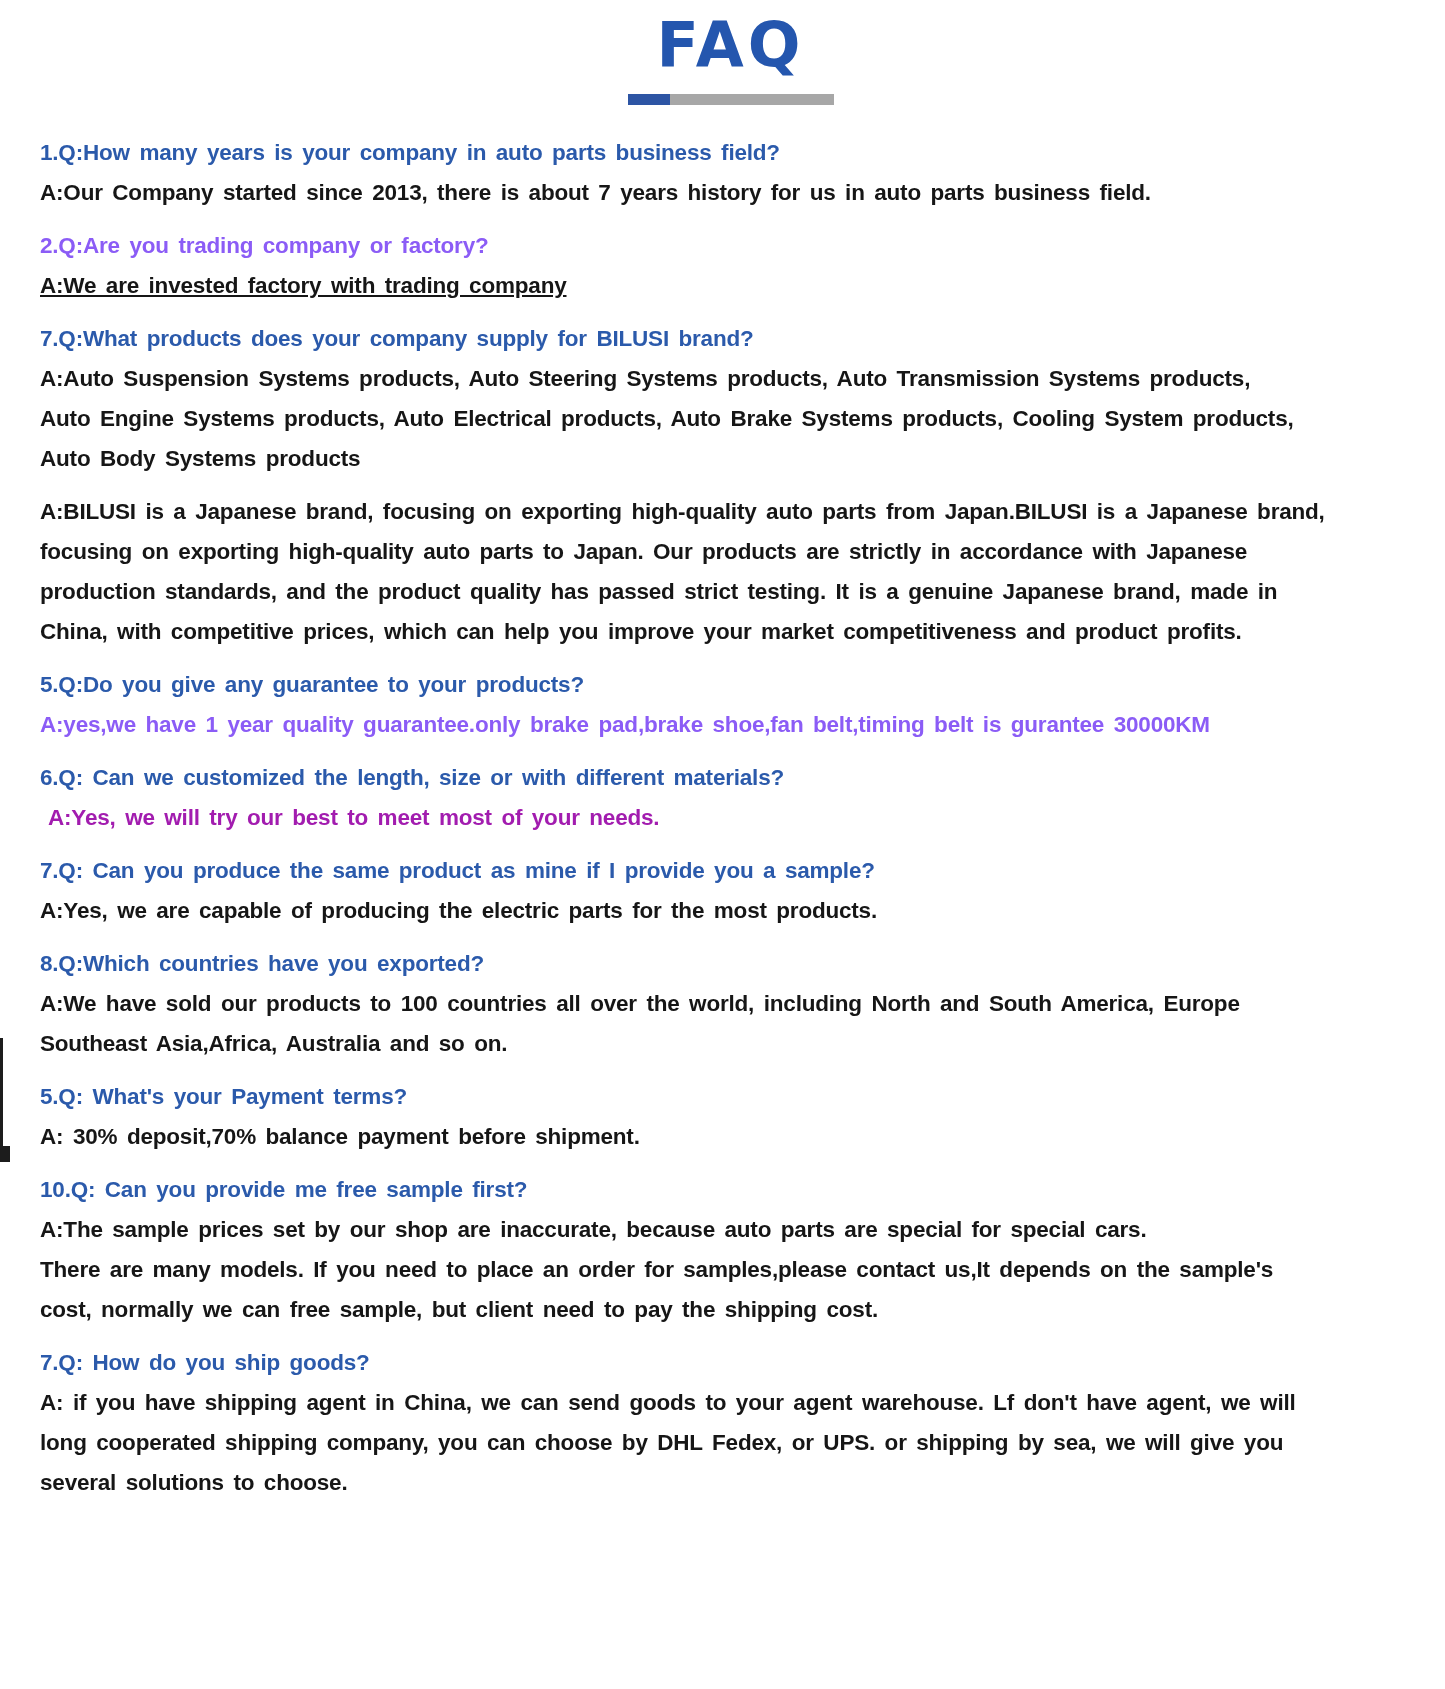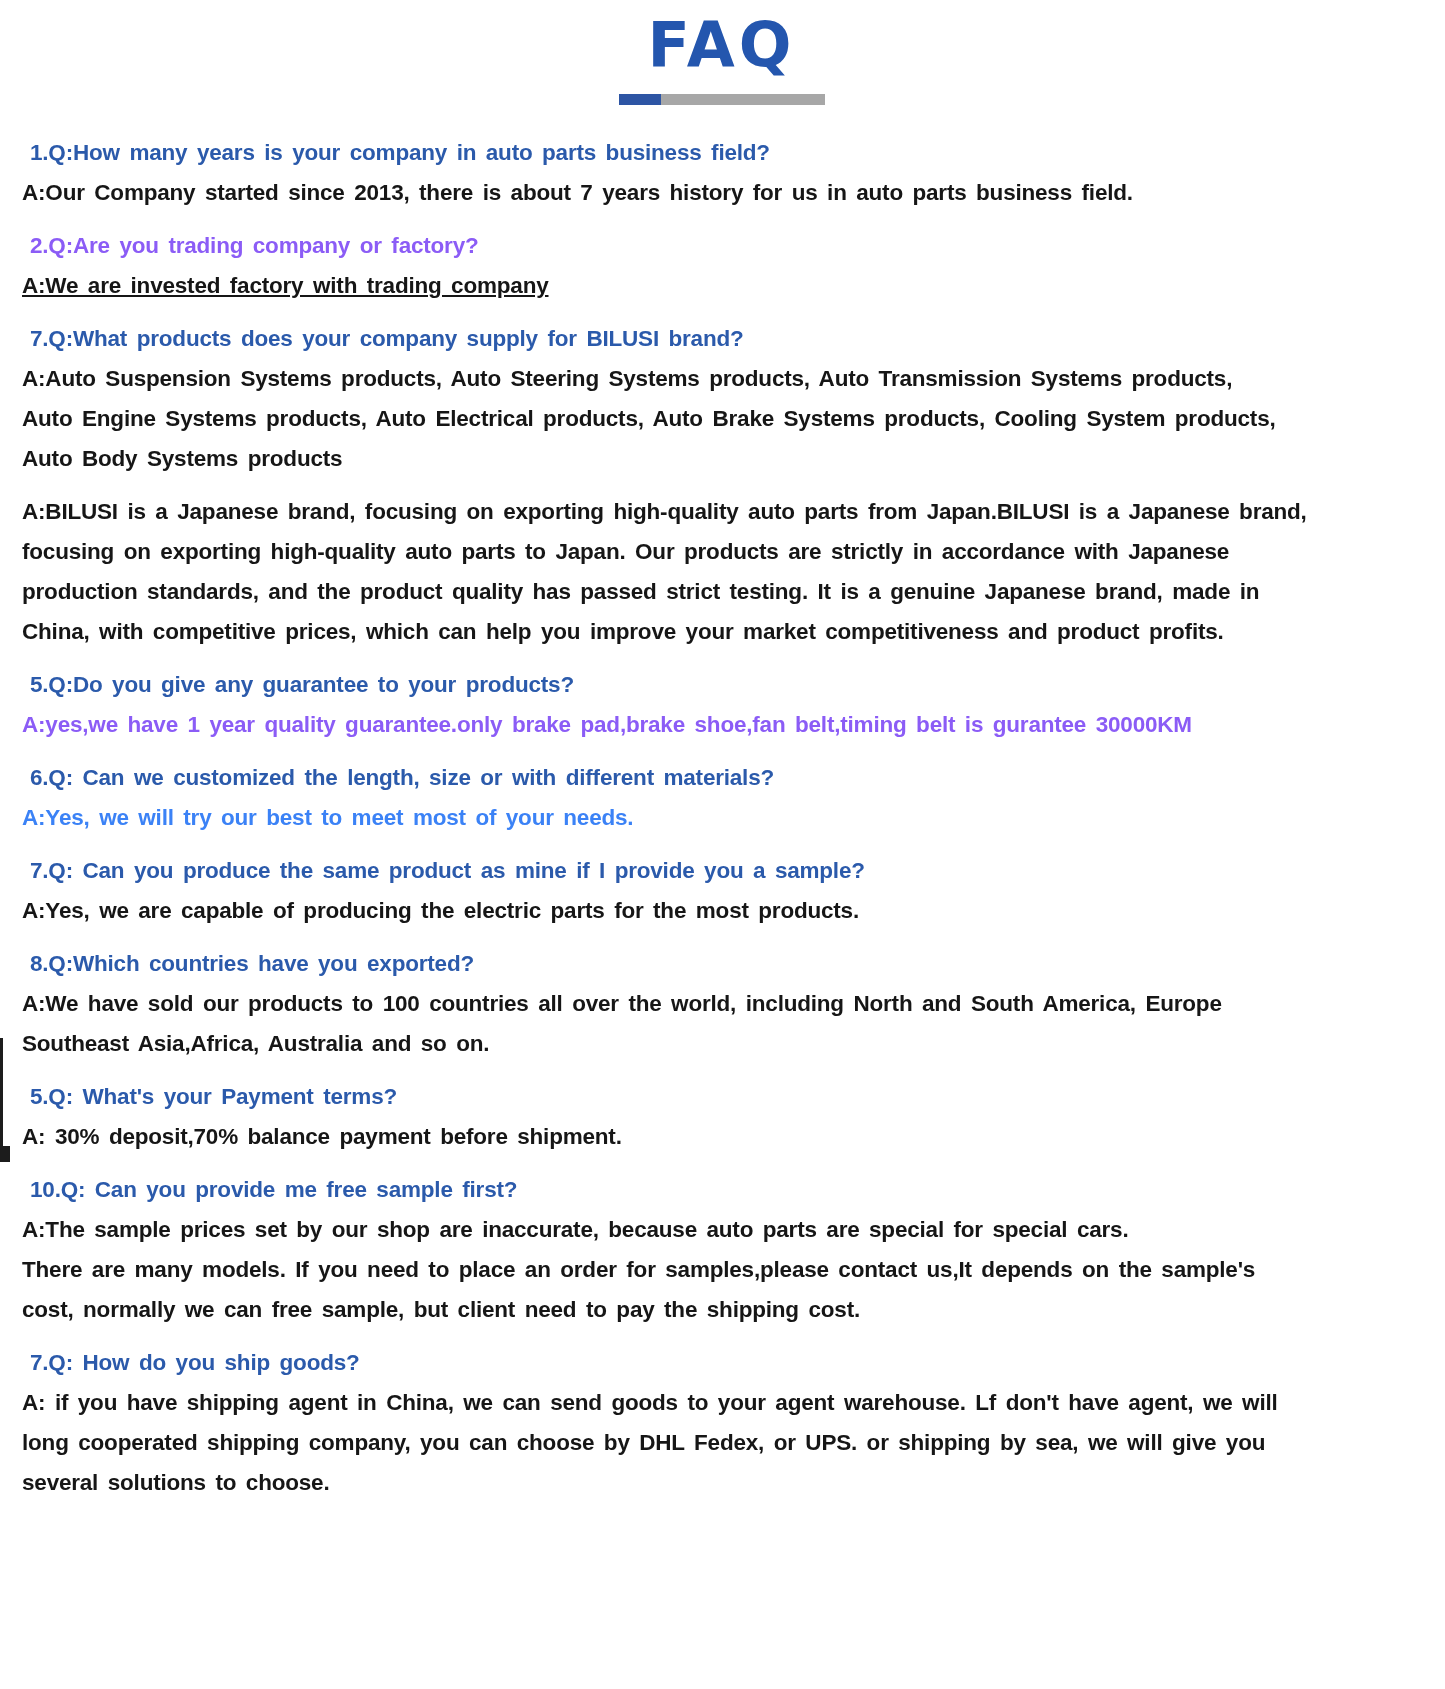--- a/index.html
+++ b/index.html
@@ -9,21 +9,21 @@
   }
   body {
     width: 1445px;
     height: 1689px;
     position: relative;
     overflow: hidden;
     font-family: "Liberation Sans", sans-serif;
     font-weight: bold;
   }
   .page {
-    padding: 0 24px 0 22px;
+    padding: 0 24px 0 40px;
   }
   .header {
     text-align: center;
     padding-top: 10px;
   }
   .page-title {
     display: inline-block;
     font-family: "DejaVu Sans", sans-serif;
     font-weight: 800;
     font-size: 62px;
@@ -47,21 +47,20 @@
   }
   .faq-item {
     margin-bottom: 13px;
   }
   .question {
     color: #2b5aab;
     font-size: 22.5px;
     line-height: 40px;
     word-spacing: 3.5px;
     letter-spacing: -0.2px;
-    margin-left: 8px;
   }
   .answer {
     color: #161616;
     font-size: 22.5px;
     line-height: 40px;
     word-spacing: 3.5px;
     letter-spacing: -0.2px;
     white-space: pre-line;
   }
   .edge-artifact-line {
@@ -120,21 +119,21 @@
 China, with competitive prices, which can help you improve your market competitiveness and product profits.</div>
     </section>
 
     <section class="faq-item">
       <div class="question" style="color: rgb(43, 90, 171);">5.Q:Do you give any guarantee to your products?</div>
       <div class="answer" style="color: #8b5cf6;">A:yes,we have 1 year quality guarantee.only brake pad,brake shoe,fan belt,timing belt is gurantee 30000KM</div>
     </section>
 
     <section class="faq-item">
       <div class="question" style="color: rgb(43, 90, 171);">6.Q: Can we customized the length, size or with different materials?</div>
-      <div class="answer" style="color: #3b82f6;">A:Yes, we will try our best to meet most of your needs.</div>
+      <div class="answer" style="color: #a21caf; margin-left: 8px;">A:Yes, we will try our best to meet most of your needs.</div>
     </section>
 
     <section class="faq-item">
       <div class="question" style="color: rgb(43, 90, 171);">7.Q: Can you produce the same product as mine if I provide you a sample?</div>
       <div class="answer" style="color: rgb(22, 22, 22);">A:Yes, we are capable of producing the electric parts for the most products.</div>
     </section>
 
     <section class="faq-item">
       <div class="question" style="color: rgb(43, 90, 171);">8.Q:Which countries have you exported?</div>
       <div class="answer" style="color: rgb(22, 22, 22);">A:We have sold our products to 100 countries all over the world, including North and South America, Europe

